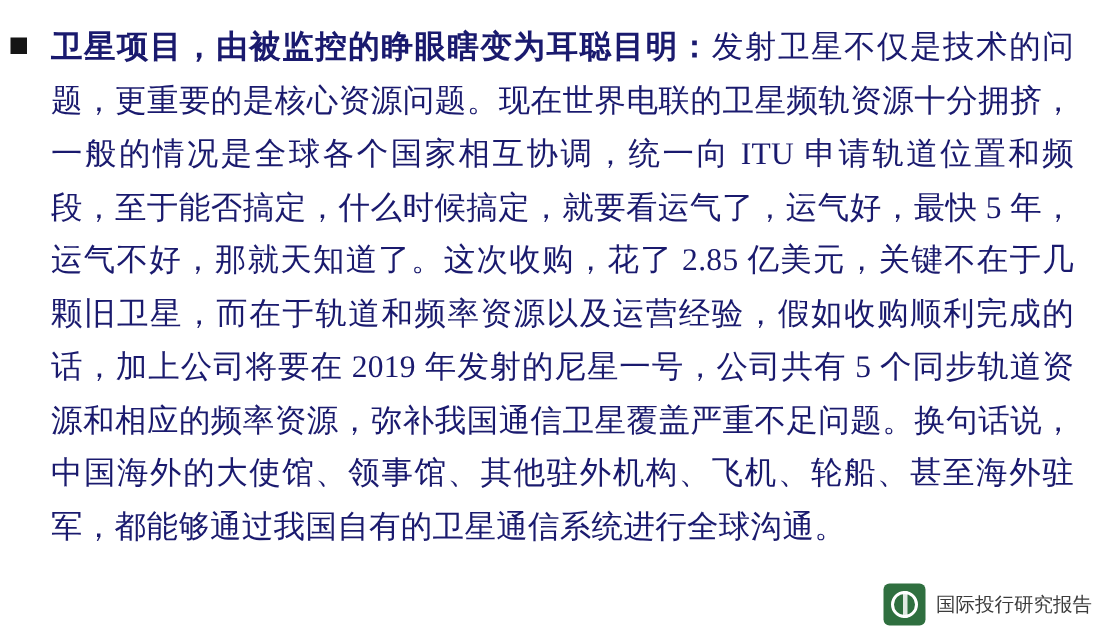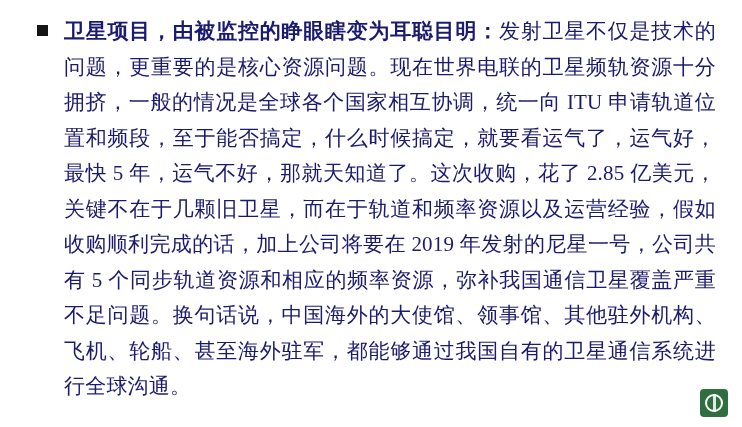--- a/index.html
+++ b/index.html
@@ -13,21 +13,21 @@
     font-family: "Liberation Serif", "DejaVu Serif", serif;
     overflow: hidden;
     position: relative;
   }
 
   .page {
     position: relative;
     width: 742px;
     height: 427px;
     box-sizing: border-box;
-    padding: 14px 26px 0 36px;
+    padding: 14px 26px 0 6px;
   }
 
   .para {
     position: relative;
     color: #1a1a6e;
     font-size: 21px;
     line-height: 35.5px;
     text-align: justify;
     text-justify: inter-ideograph;
     letter-spacing: 0.2px;
@@ -99,15 +99,16 @@
 <body>
 
 <div class="page">
 
   <p class="para">
     <span class="bullet"></span><span class="lead">卫星项目，由被监控的睁眼瞎变为耳聪目明：</span><span>发射卫星不仅是技术的问题，更重要的是核心资源问题。现在世界电联的卫星频轨资源十分拥挤，一般的情况是全球各个国家相互协调，统一向 ITU 申请轨道位置和频段，至于能否搞定，什么时候搞定，就要看运气了，运气好，最快 5 年，运气不好，那就天知道了。这次收购，花了 2.85 亿美元，关键不在于几颗旧卫星，而在于轨道和频率资源以及运营经验，假如收购顺利完成的话，加上公司将要在 2019 年发射的尼星一号，公司共有 5 个同步轨道资源和相应的频率资源，弥补我国通信卫星覆盖严重不足问题。换句话说，中国海外的大使馆、领事馆、其他驻外机构、飞机、轮船、甚至海外驻军，都能够通过我国自有的卫星通信系统进行全球沟通。</span>
   </p>
 
   <div class="footer">
     <span class="footer-logo"></span>
+    <span class="footer-text">国际投行研究报告</span>
   </div>
 
 </div>
 
 </body></html>

